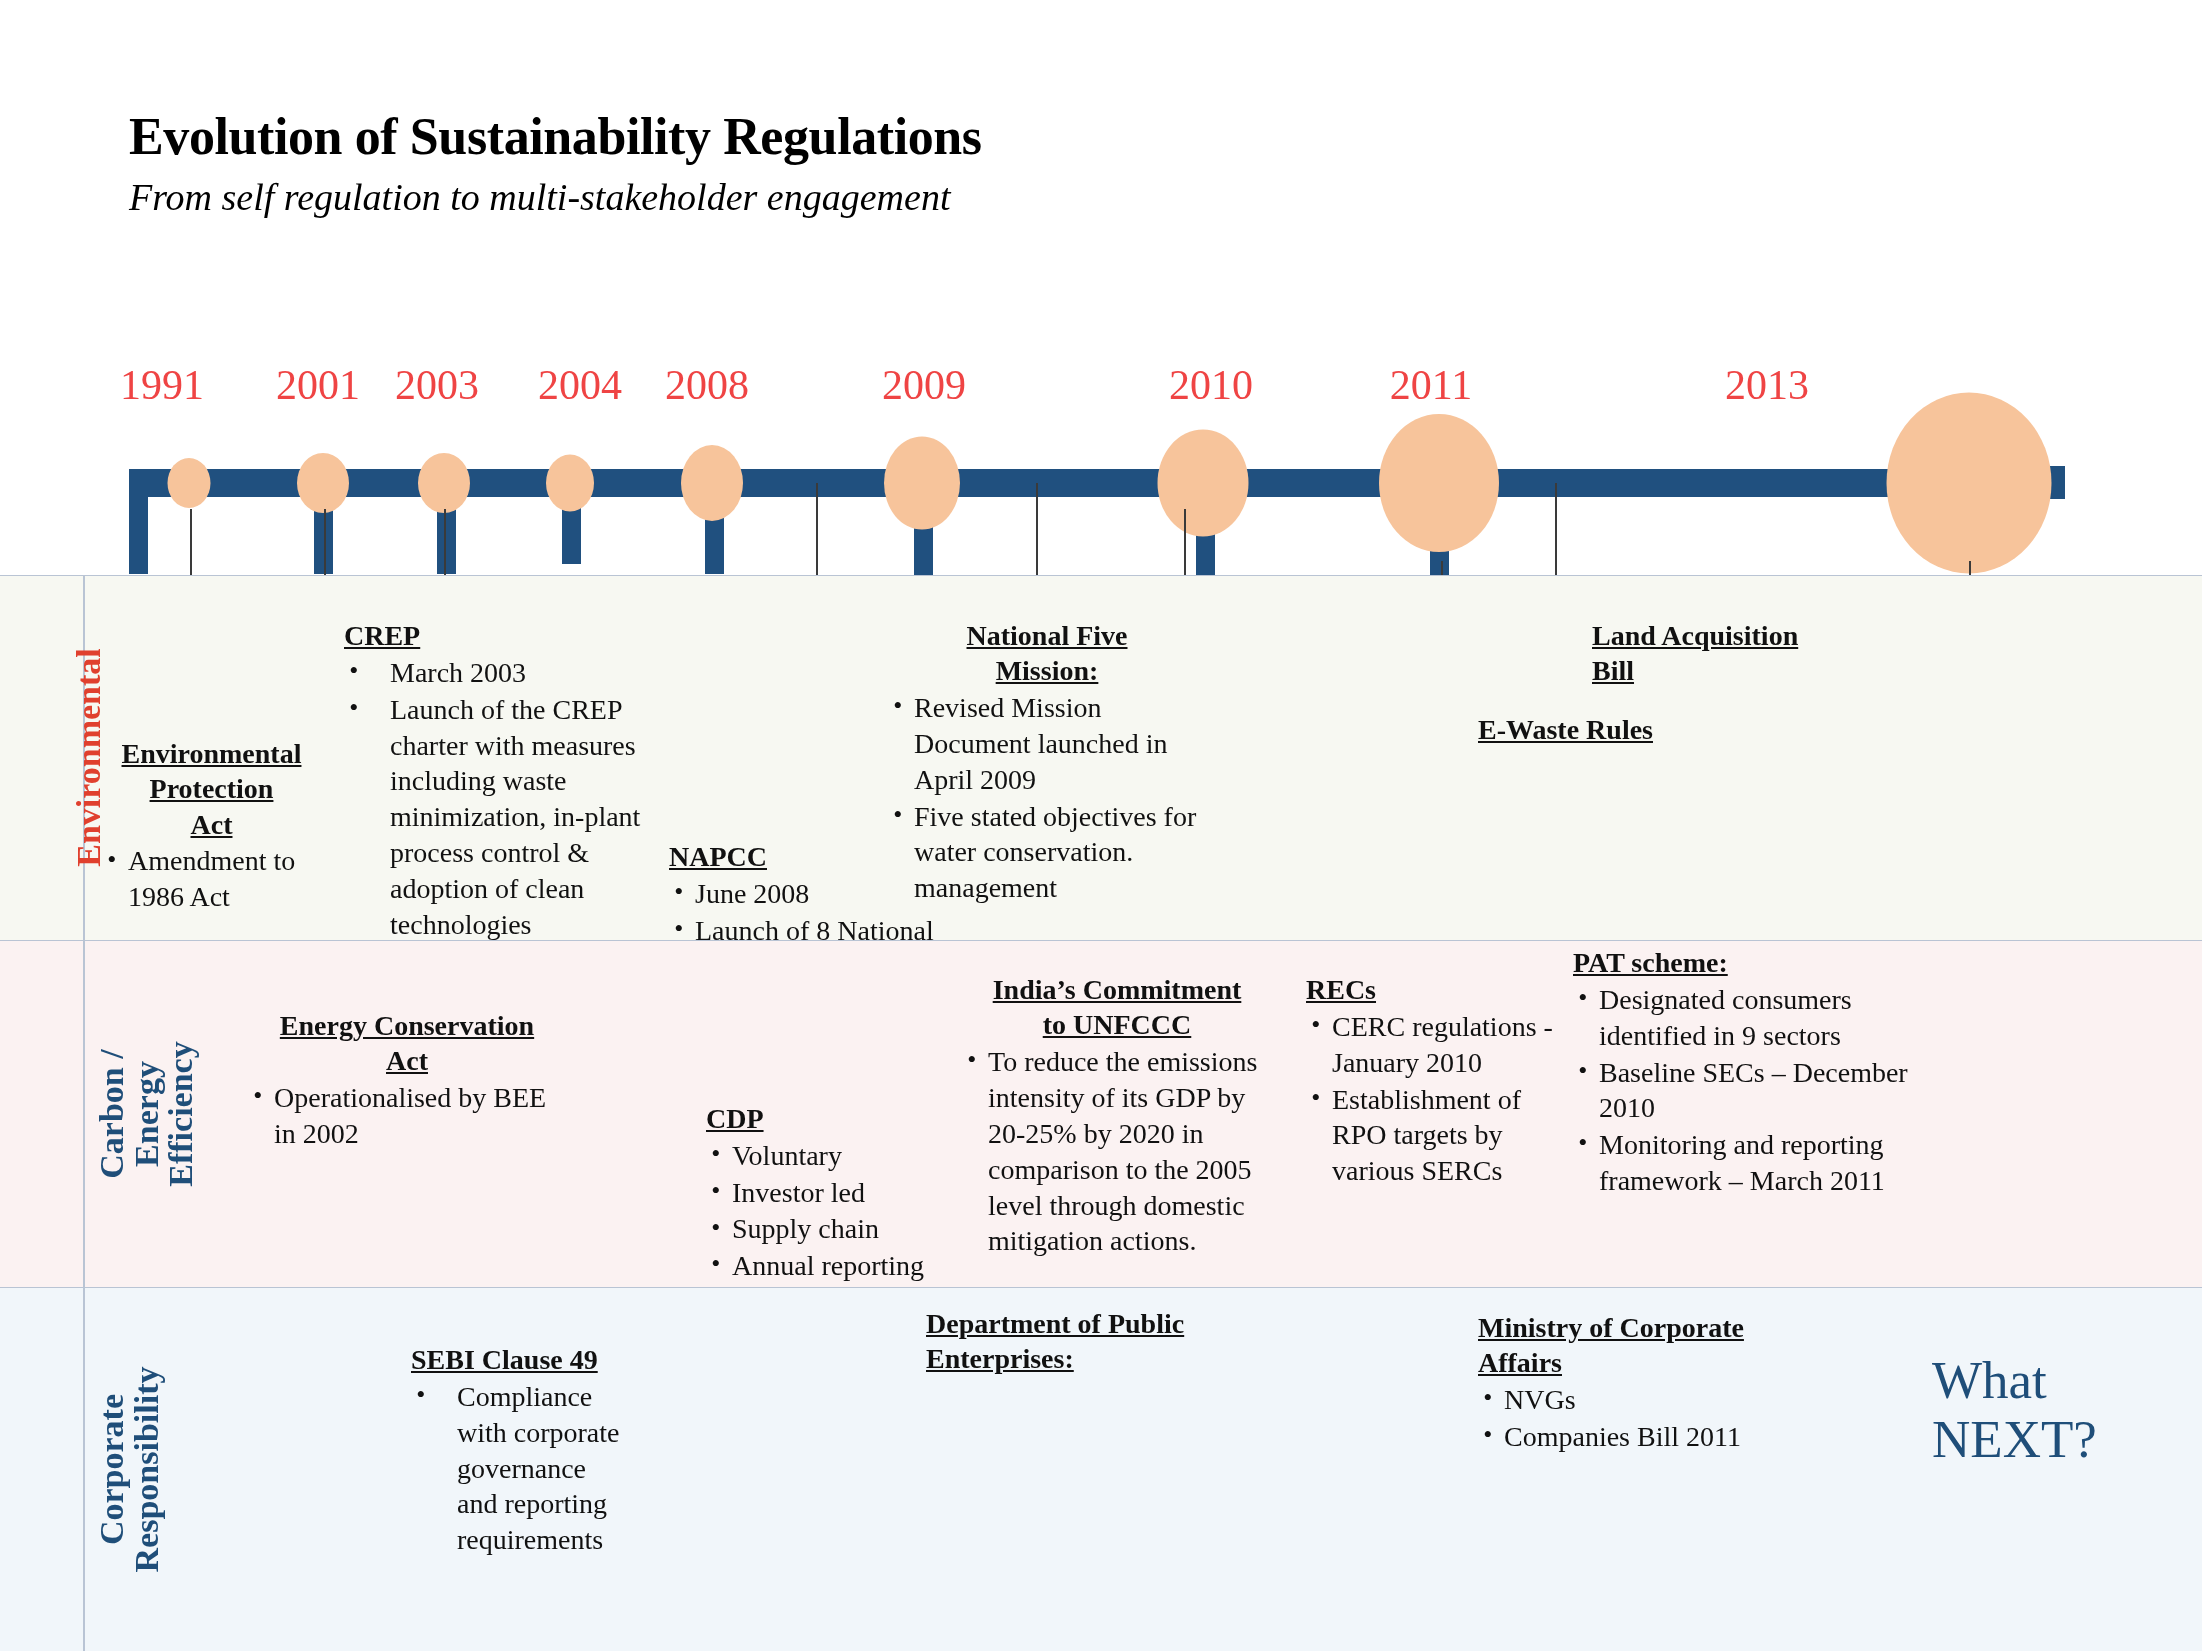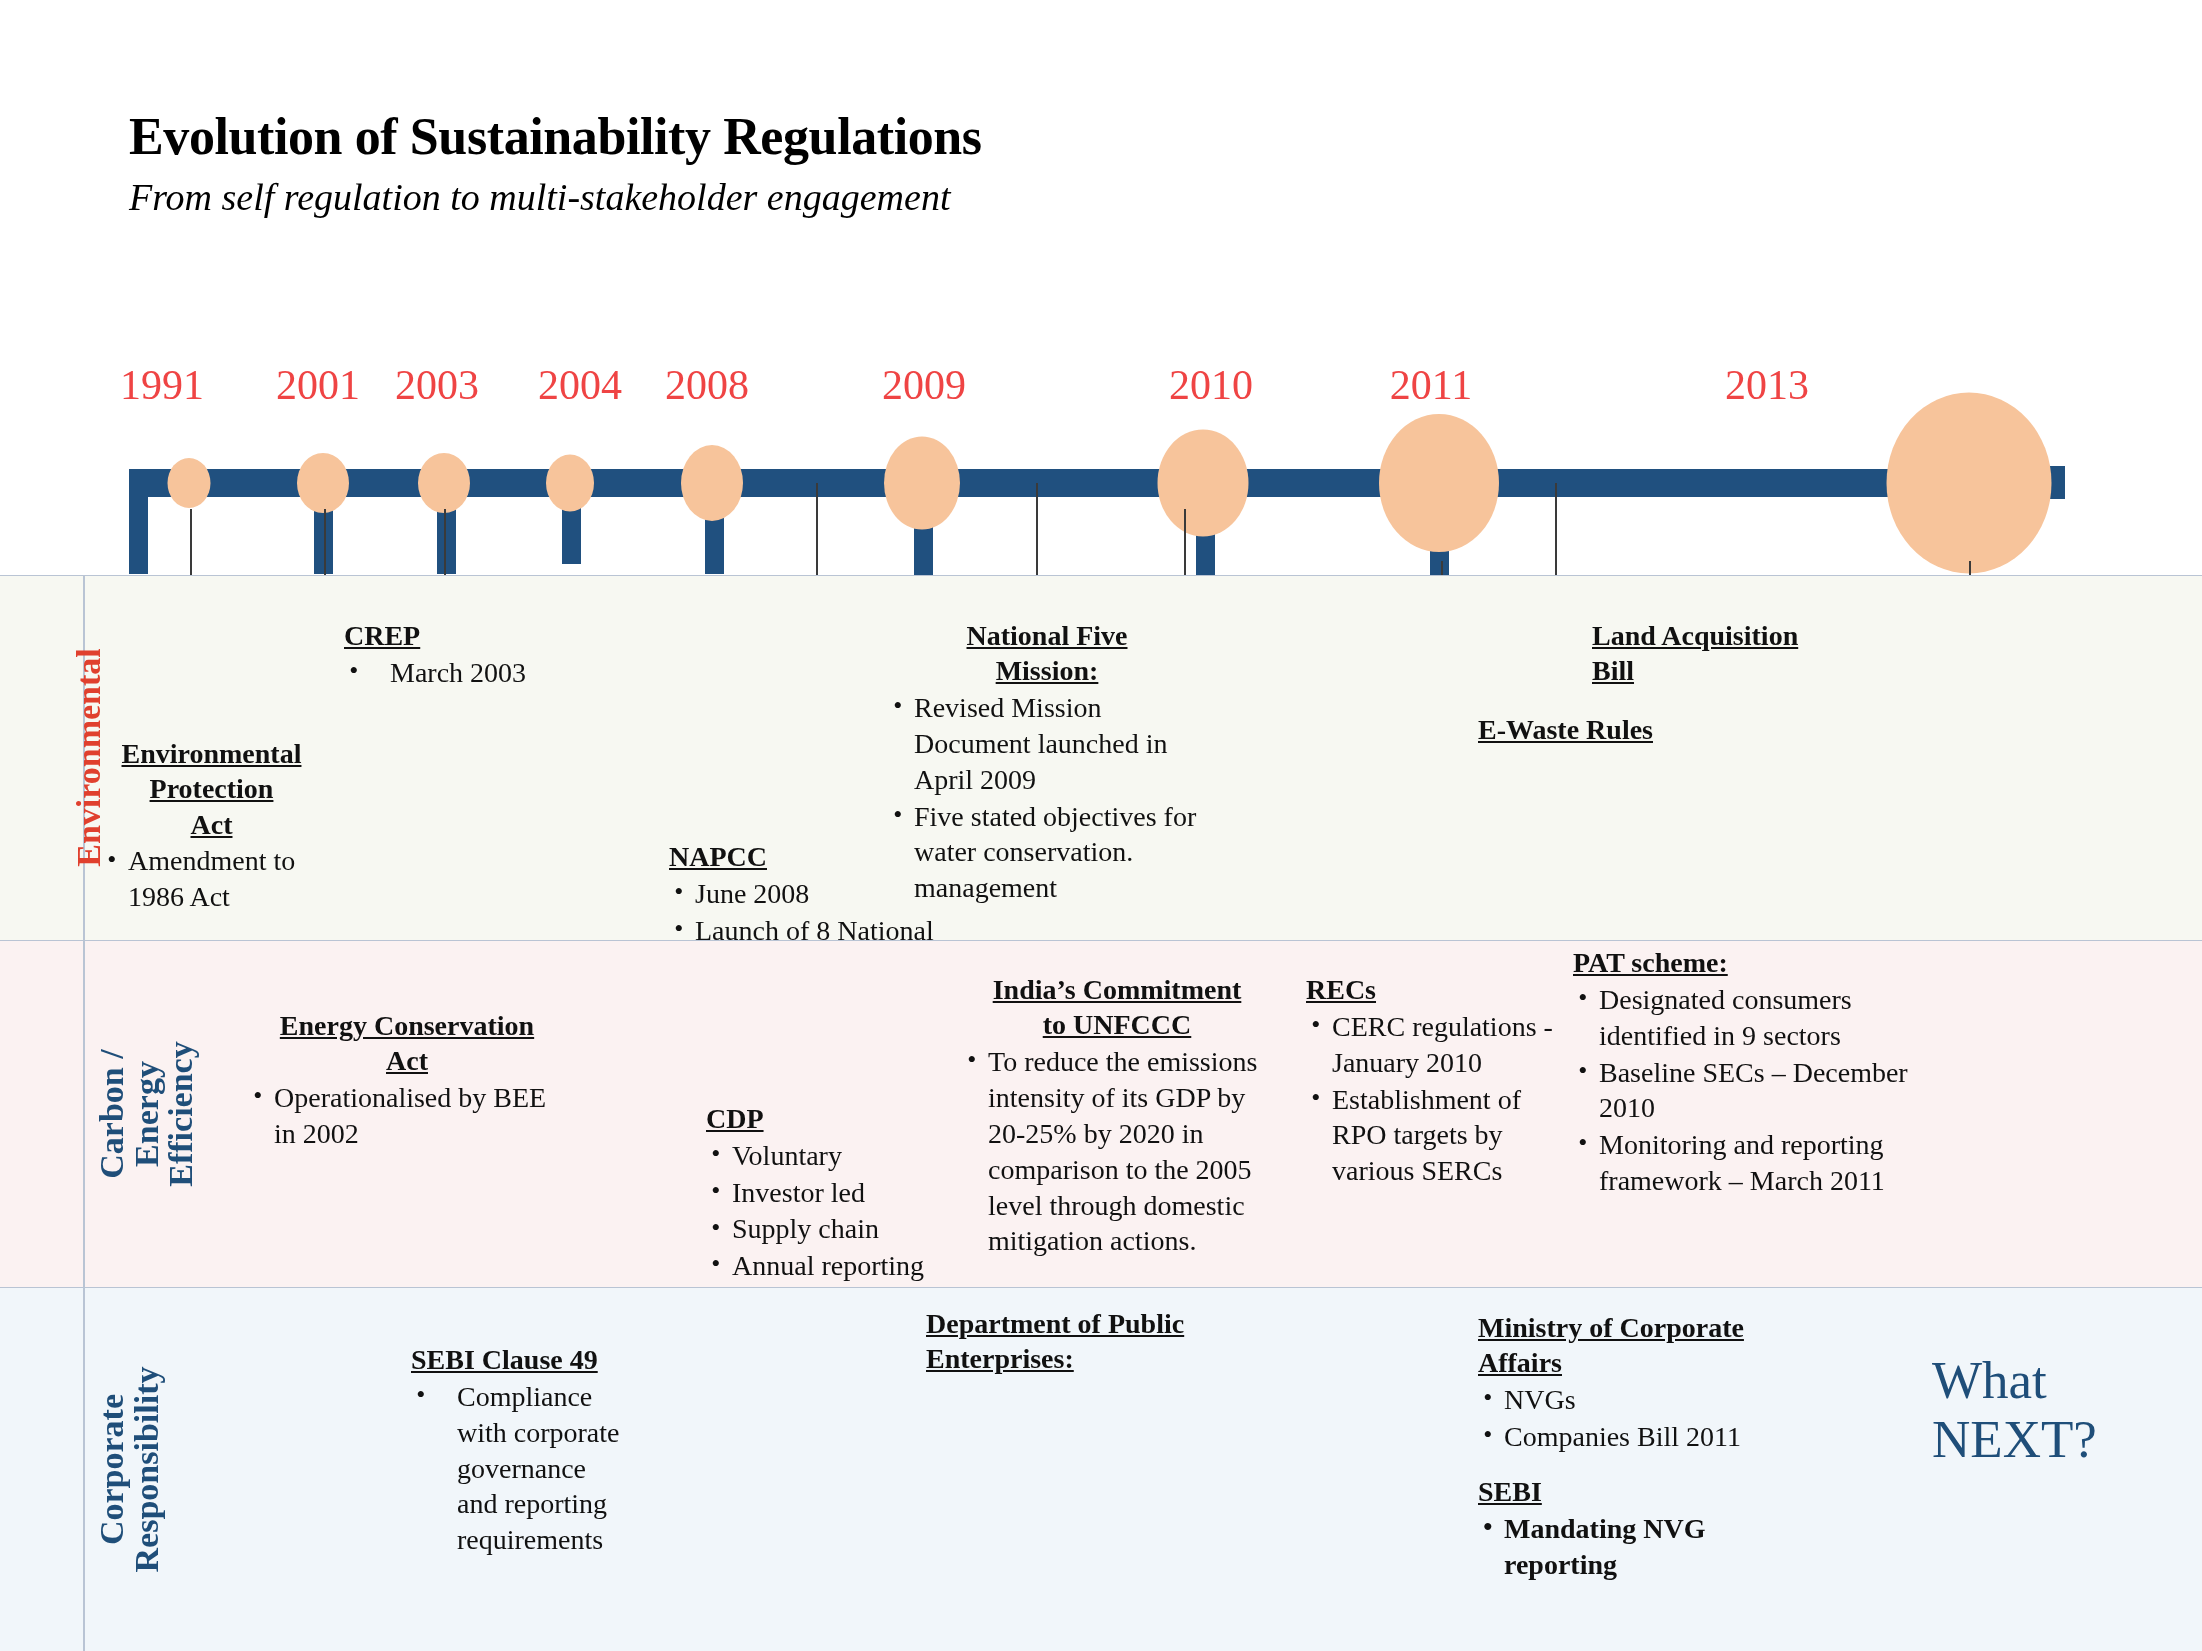--- a/index.html
+++ b/index.html
@@ -172,20 +172,21 @@
 Act</div>
     <ul>
       <li>Amendment to 1986 Act</li>
     </ul>
   </div>
 
   <div class="blk" style="left:344px;top:618px;width:331px;">
     <div class="t">CREP</div>
     <ul>
       <li class="wide">March 2003</li>
+      <li class="wide">Launch of the CREP charter  with measures including waste minimization, in-plant process control &amp; adoption of clean technologies</li>
     </ul>
   </div>
 
   <div class="blk" style="left:669px;top:839px;width:284px;">
     <div class="t">NAPCC</div>
     <ul>
       <li>June 2008</li>
       <li>Launch of 8 National Missions on Environment and Climate Change</li>
     </ul>
   </div>
@@ -278,24 +279,18 @@
 
   <div class="blk" style="left:1478px;top:1310px;width:344px;">
     <div class="t" style="white-space:pre-line;">Ministry of Corporate
 Affairs</div>
     <ul>
       <li>NVGs</li>
       <li>Companies Bill 2011</li>
     </ul>
   </div>
 
-  <div class="blk" style="left:1478px;top:1474px;width:310px;">
-    <div class="t">SEBI</div>
-    <ul>
-      <li class="bold" style="width:250px;">Mandating NVG reporting</li>
-    </ul>
-  </div>
 
   <div class="whatnext">What
 NEXT?</div>
 
 </div>
 
 
 </body></html>

